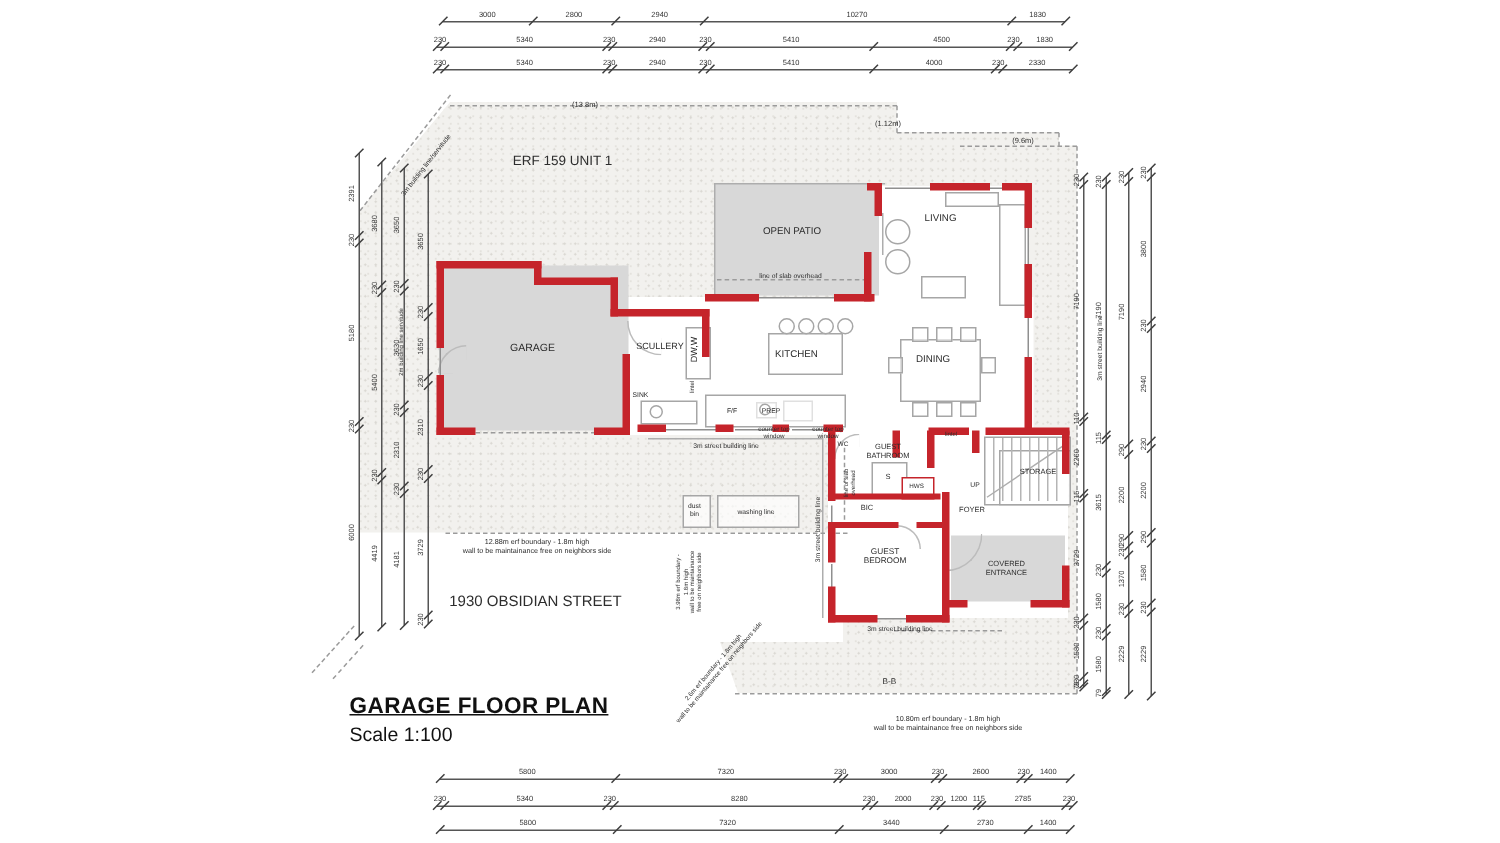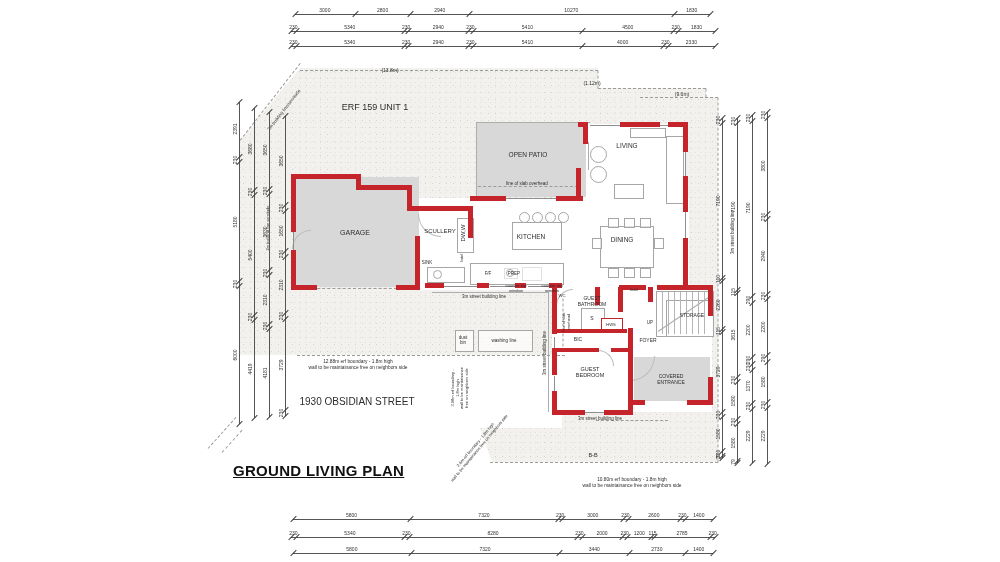--- a/index.html
+++ b/index.html
@@ -461,15 +461,16 @@
       <div class="dimlbl" style="left: 763px; top: 358.493px; transform: translate(-50%, -50%) rotate(-90deg);">290</div>
       <div class="tick" style="left: 767px; top: 358.15px; transform: rotate(45deg);"></div>
       <div class="dimlbl" style="left: 763px; top: 382.071px; transform: translate(-50%, -50%) rotate(-90deg);">1580</div>
       <div class="tick" style="left: 767px; top: 397.992px; transform: rotate(45deg);"></div>
       <div class="dimlbl" style="left: 763px; top: 404.892px; transform: translate(-50%, -50%) rotate(-90deg);">230</div>
       <div class="tick" style="left: 767px; top: 403.792px; transform: rotate(45deg);"></div>
       <div class="dimlbl" style="left: 763px; top: 435.896px; transform: translate(-50%, -50%) rotate(-90deg);">2229</div>
       <div class="tick" style="left: 767px; top: 460px; transform: rotate(45deg);"></div>
     </div>
   <div id="title-block">
-    <div class="t">GROUND LIVING PLAN</div>
+    <div class="t">GARAGE FLOOR PLAN</div>
+    <div class="s">Scale 1:100</div>
   </div>
 </div>
 
 </body></html>

